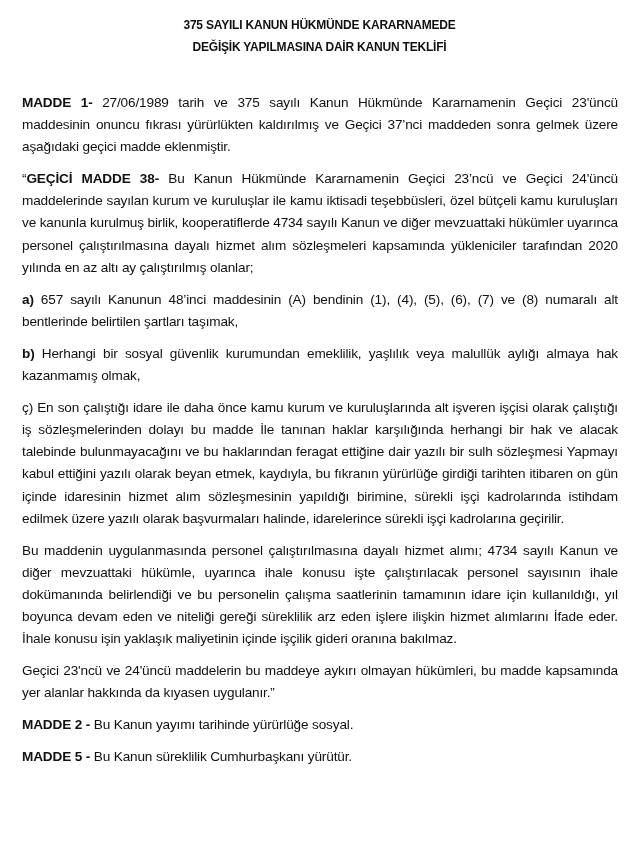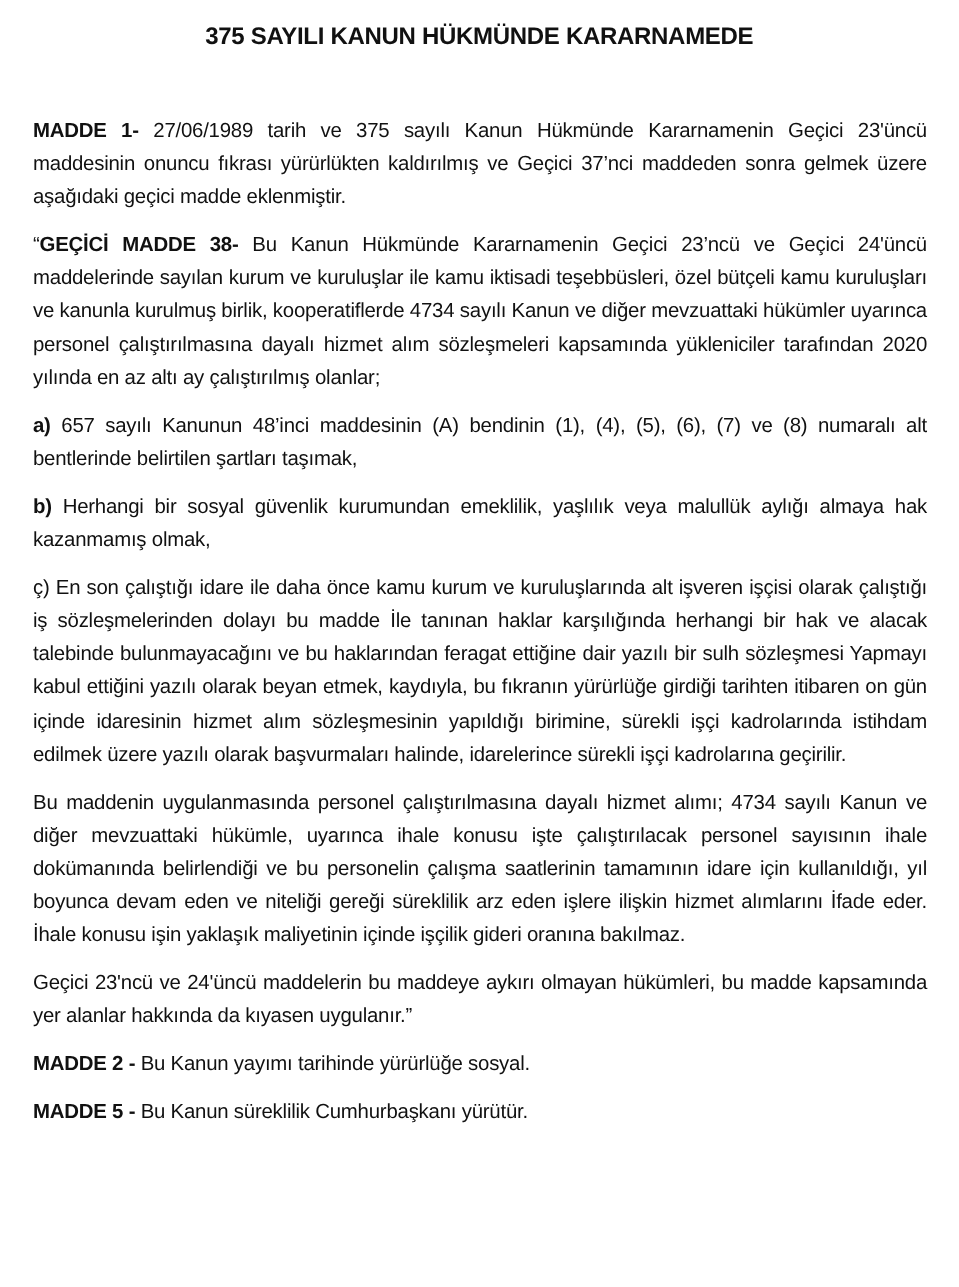--- a/index.html
+++ b/index.html
@@ -4,36 +4,37 @@
 <style>
   html, body { margin: 0; padding: 0; background: #ffffff; }
   body {
     width: 639px; height: 858px; overflow: hidden;
     font-family: "Liberation Sans", "DejaVu Sans", sans-serif;
     color: #111111;
   }
   .page { position: relative; width: 639px; height: 858px; }
   .title {
     position: absolute; left: 0; width: 639px; top: 14px;
-    text-align: center; font-weight: bold; font-size: 16px; line-height: 22px;
+    text-align: center; font-weight: bold; font-size: 12px; line-height: 22px;
     letter-spacing: -0.2px;
   }
   .body {
-    position: absolute; left: 22px; width: 596px; top: 76px;
+    position: absolute; left: 22px; width: 596px; top: 92px;
     font-size: 13.6px; line-height: 22.1px; letter-spacing: -0.15px;
   }
   .para { margin: 0 0 10px 0; text-align: justify; }
   .para b { font-weight: bold; }
 </style>
 </head>
 <body>
 
 <div class="page">
   <div class="title">
     <div>375 SAYILI KANUN HÜKMÜNDE KARARNAMEDE</div>
+    <div>DEĞİŞİK YAPILMASINA DAİR KANUN TEKLİFİ</div>
   </div>
 
   <div class="body">
     <p class="para"><b>MADDE 1-</b><span> 27/06/1989 tarih ve 375 sayılı Kanun Hükmünde Kararnamenin Geçici 23'üncü maddesinin onuncu fıkrası yürürlükten kaldırılmış ve Geçici 37’nci maddeden sonra gelmek üzere aşağıdaki geçici madde eklenmiştir.</span></p>
     <p class="para"><span>“</span><b>GEÇİCİ MADDE 38-</b><span> Bu Kanun Hükmünde Kararnamenin Geçici 23’ncü ve Geçici 24'üncü maddelerinde sayılan kurum ve kuruluşlar ile kamu iktisadi teşebbüsleri, özel bütçeli kamu kuruluşları ve kanunla kurulmuş birlik, kooperatiflerde 4734 sayılı Kanun ve diğer mevzuattaki hükümler uyarınca personel çalıştırılmasına dayalı hizmet alım sözleşmeleri kapsamında yükleniciler tarafından 2020 yılında en az altı ay çalıştırılmış olanlar;</span></p>
     <p class="para"><b>a)</b><span> 657 sayılı Kanunun 48’inci maddesinin (A) bendinin (1), (4), (5), (6), (7) ve (8) numaralı alt bentlerinde belirtilen şartları taşımak,</span></p>
     <p class="para"><b>b)</b><span> Herhangi bir sosyal güvenlik kurumundan emeklilik, yaşlılık veya malullük aylığı almaya hak kazanmamış olmak,</span></p>
     <p class="para"><span>ç) En son çalıştığı idare ile daha önce kamu kurum ve kuruluşlarında alt işveren işçisi olarak çalıştığı iş sözleşmelerinden dolayı bu madde İle tanınan haklar karşılığında herhangi bir hak ve alacak talebinde bulunmayacağını ve bu haklarından feragat ettiğine dair yazılı bir sulh sözleşmesi Yapmayı kabul ettiğini yazılı olarak beyan etmek, kaydıyla, bu fıkranın yürürlüğe girdiği tarihten itibaren on gün içinde idaresinin hizmet alım sözleşmesinin yapıldığı birimine, sürekli işçi kadrolarında istihdam edilmek üzere yazılı olarak başvurmaları halinde, idarelerince sürekli işçi kadrolarına geçirilir.</span></p>
     <p class="para"><span>Bu maddenin uygulanmasında personel çalıştırılmasına dayalı hizmet alımı; 4734 sayılı Kanun ve diğer mevzuattaki hükümle, uyarınca ihale konusu işte çalıştırılacak personel sayısının ihale dokümanında belirlendiği ve bu personelin çalışma saatlerinin tamamının idare için kullanıldığı, yıl boyunca devam eden ve niteliği gereği süreklilik arz eden işlere ilişkin hizmet alımlarını İfade eder.  İhale konusu işin yaklaşık maliyetinin içinde işçilik gideri oranına bakılmaz.</span></p>
     <p class="para"><span>Geçici 23'ncü ve 24'üncü maddelerin bu maddeye aykırı olmayan hükümleri, bu madde kapsamında yer alanlar hakkında da kıyasen uygulanır.”</span></p>

